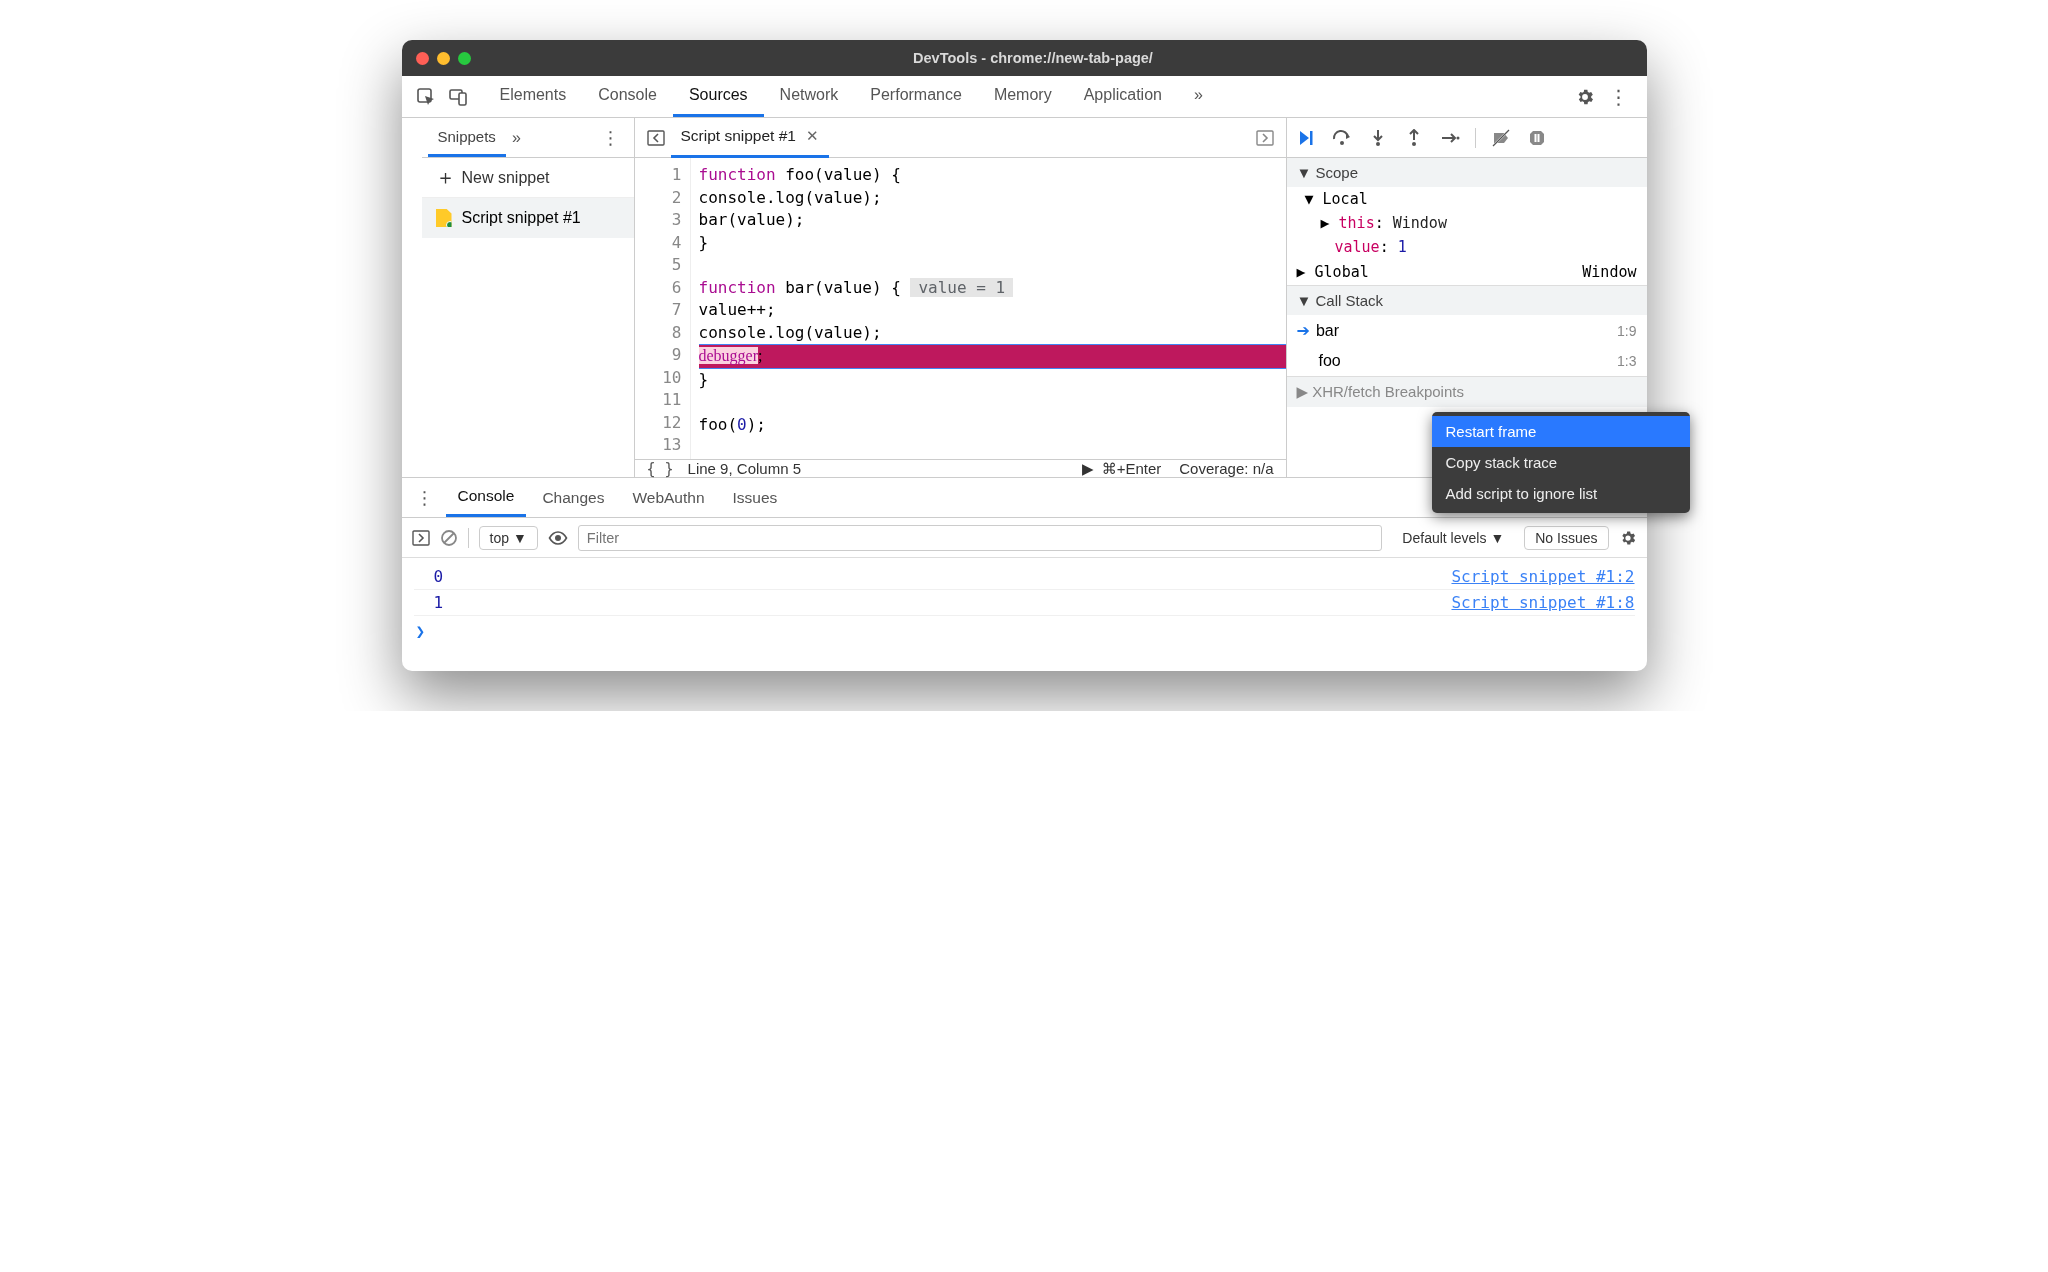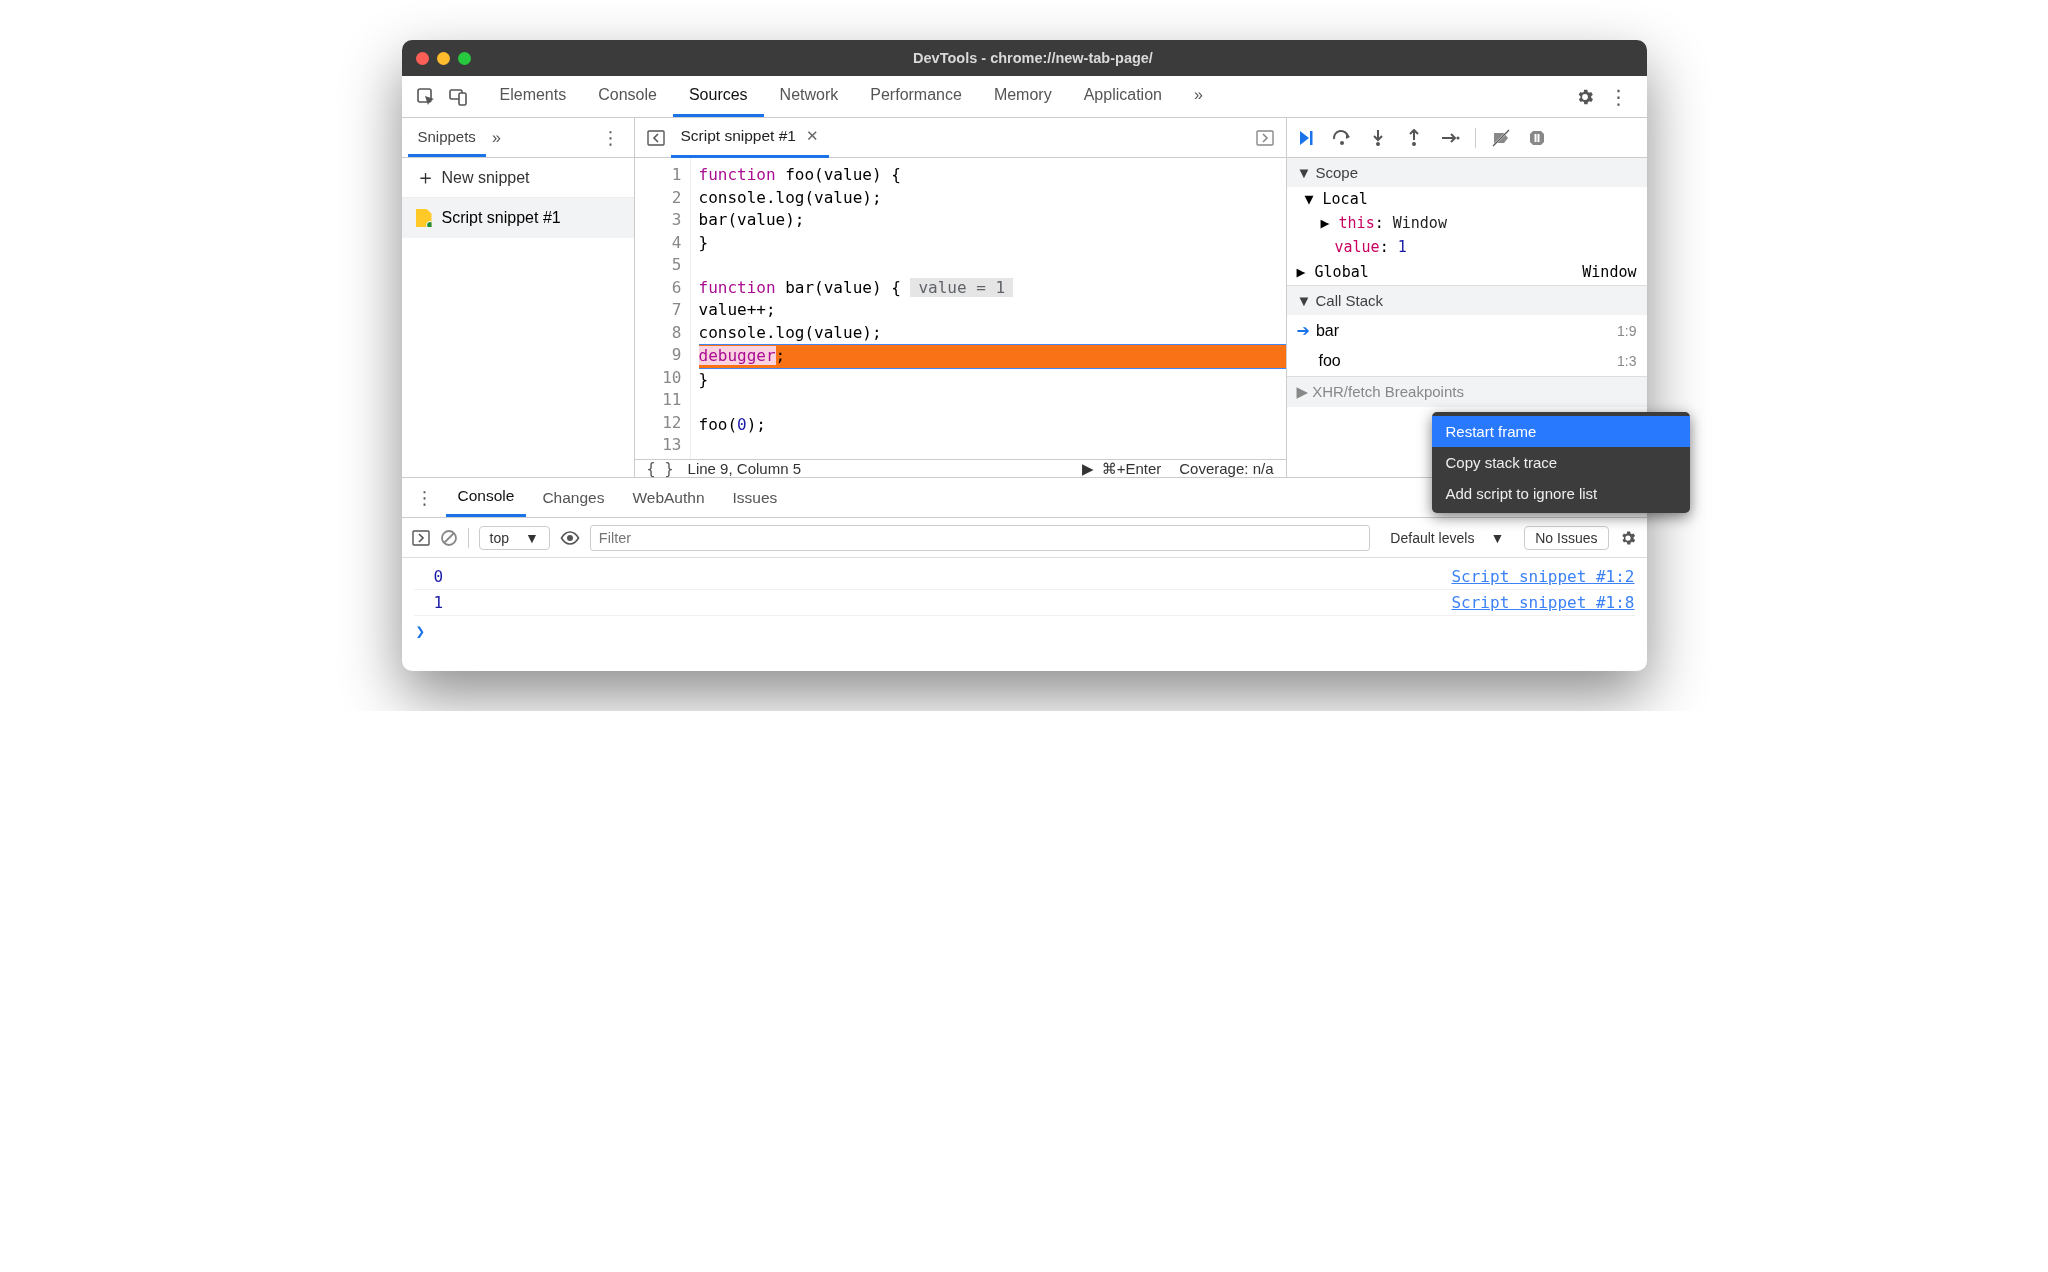--- a/index.html
+++ b/index.html
@@ -72,20 +72,21 @@
   .main {
     display: flex;
     height: 360px;
     border-bottom: 1px solid #ccc;
   }
   .sidebar {
     width: 233px;
     border-right: 1px solid #ccc;
     display: flex;
     flex-direction: column;
+    padding-left: 20px;
   }
   .sidebar-tabs {
     height: 40px;
     display: flex;
     align-items: center;
     border-bottom: 1px solid #ccc;
     padding: 0 6px;
   }
   .sidebar-tab {
     font-size: 15px;
@@ -166,24 +167,25 @@
     flex:1;
     position:relative;
   }
   .code .kw { color:#aa0d91; }
   .inline-hint {
     background:#e5e5e5;
     color:#5f6368;
     padding:0 8px;
   }
   .hl-line {
-    background:#f97316;
+    background:#be185d;
     border-top:1px solid #4285f4;
     border-bottom:1px solid #4285f4;
     display:block;
+    font-family:Liberation Serif, serif;
   }
   .dbg { background:#fbd2e0; color:#aa0d91; }
   .editor-status {
     height: 34px;
     border-top:1px solid #ccc;
     display:flex;
     align-items:center;
     padding:0 12px;
     font-size:15px;
     color:#333;
@@ -281,21 +283,21 @@
     border-bottom:1px solid #ddd;
   }
   .ctx-btn {
     border:1px solid #ccc;
     padding:3px 10px;
     border-radius:4px;
     font-size:14px;
     color:#333;
     display:flex;
     align-items:center;
-    gap:16px;
+    gap:4px;
     background:#fff;
   }
   .filter-input {
     flex:1;
     border:1px solid #ccc;
     border-radius:3px;
     height:26px;
     padding:0 8px;
     font-size:14.5px;
   }

